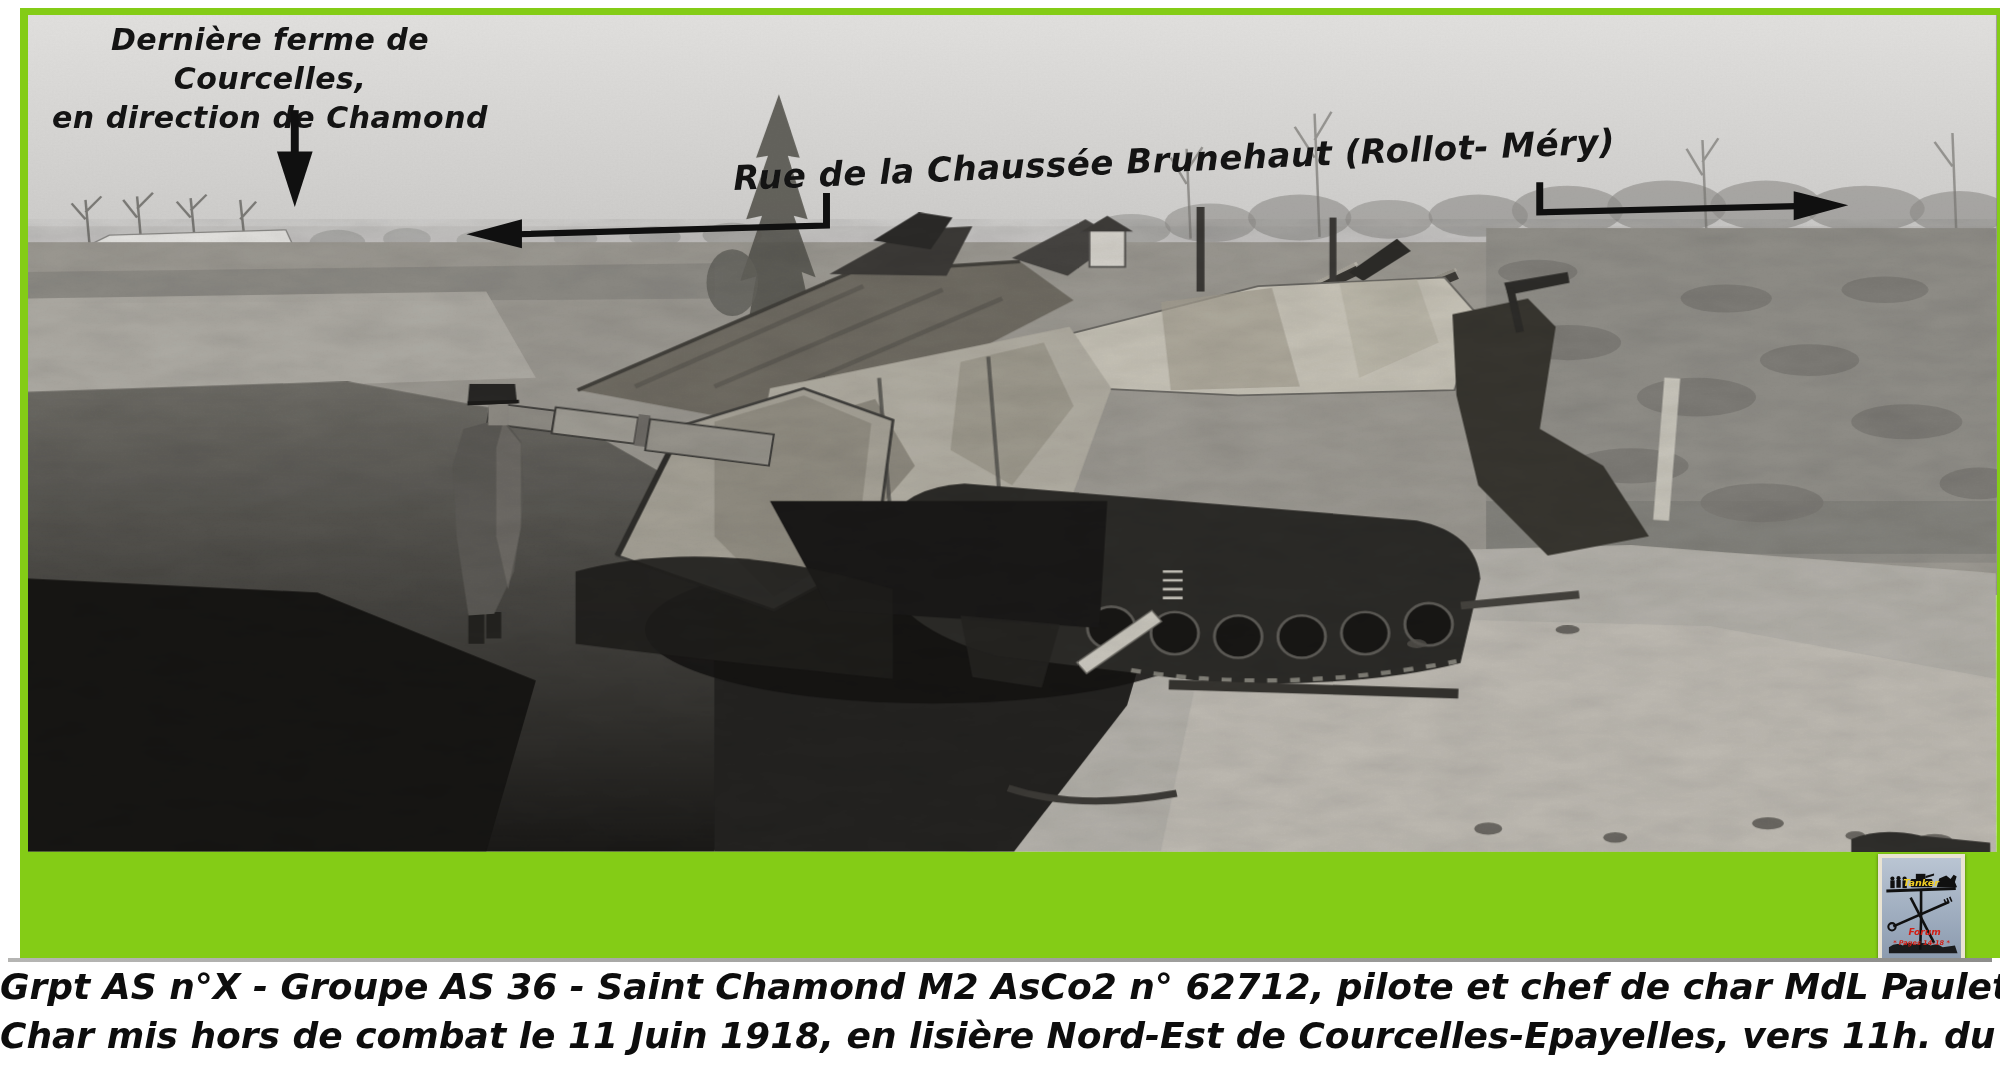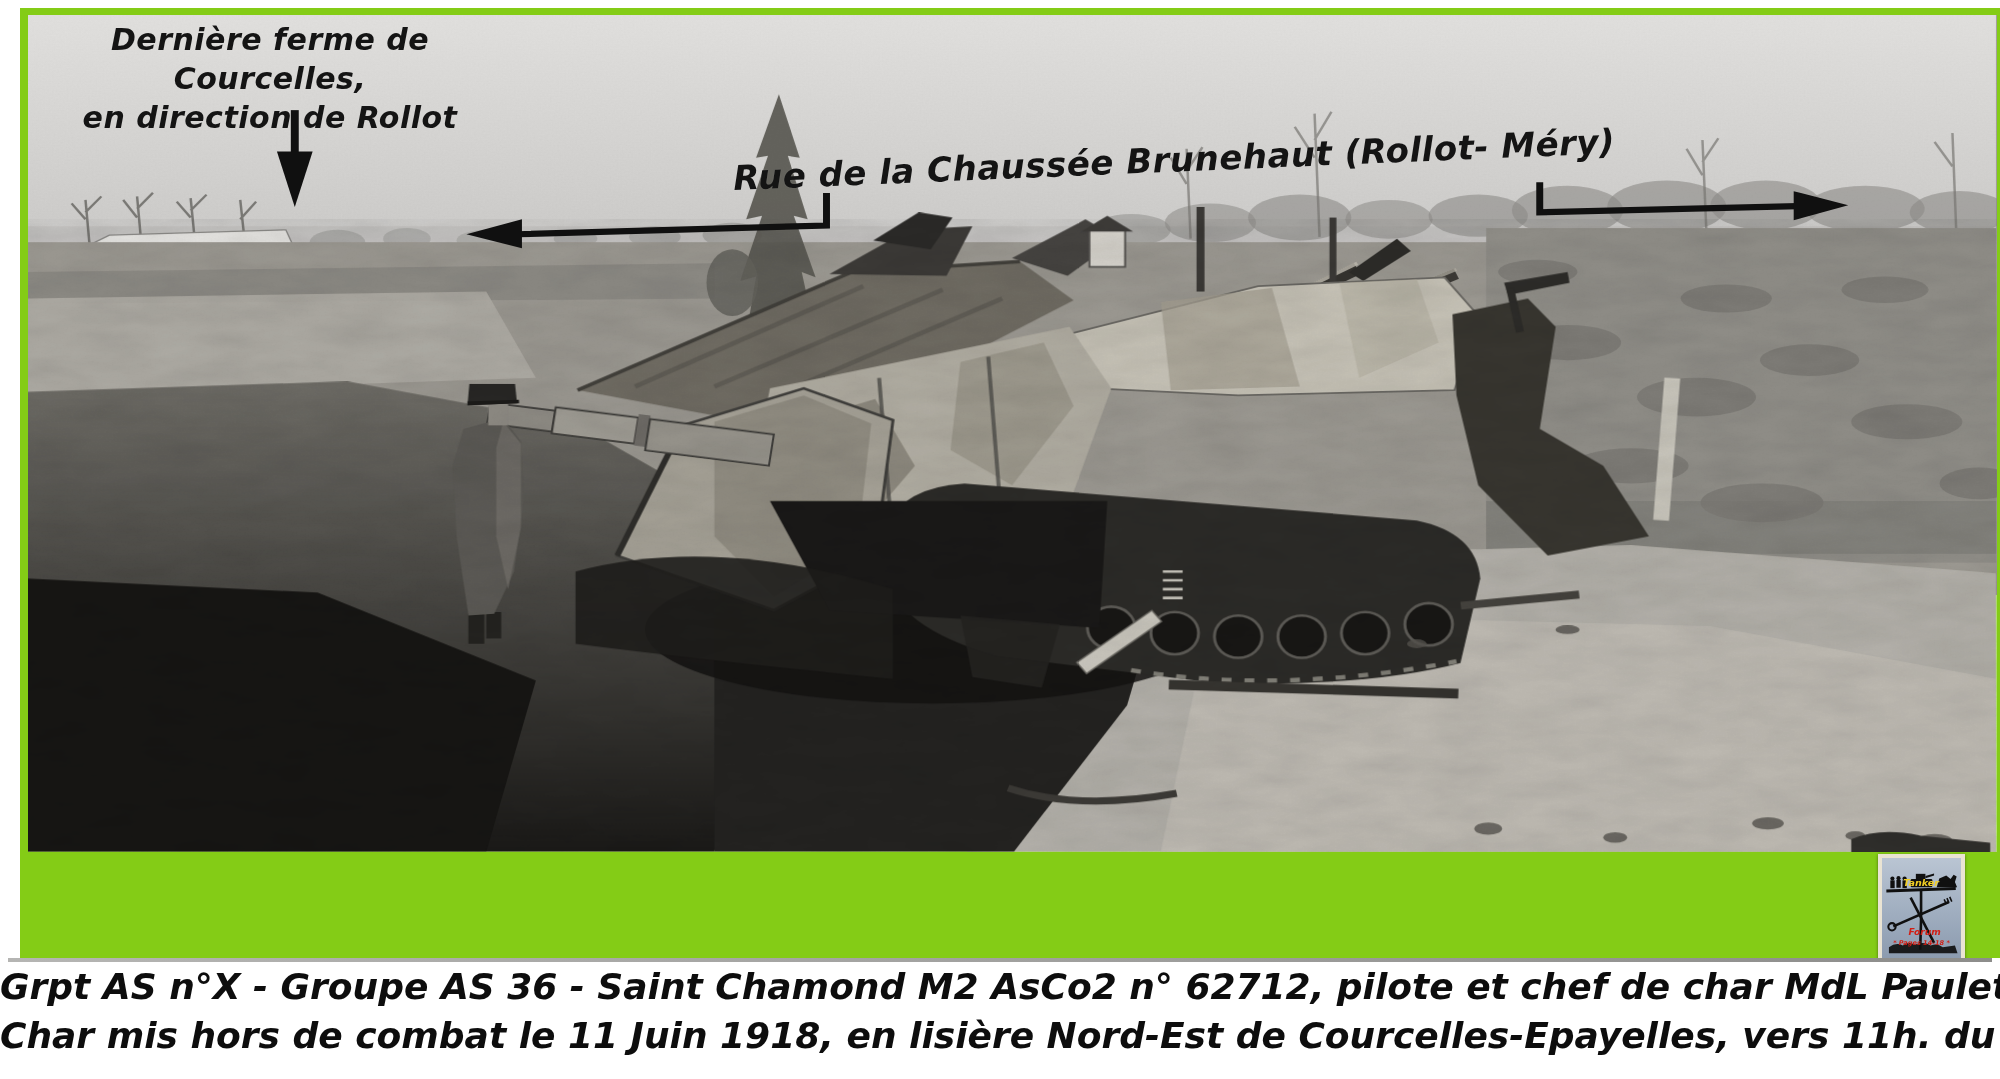--- a/index.html
+++ b/index.html
@@ -248,21 +248,21 @@
           <path d="M1846,944 q30,-14 70,-4 l70,8 v12 h-140 Z" fill="#2f2e2b"></path>
         </g>
 
         <rect x="8" y="240" width="1984" height="718" filter="url(#mottle)" opacity=".35" style="mix-blend-mode:multiply"></rect>
         <rect x="8" y="8" width="1984" height="950" filter="url(#grain)" opacity=".13" style="mix-blend-mode:multiply"></rect>
       </g>
     </svg>
 
     <div class="ann ann-farm">
       <div>Dernière ferme de Courcelles,</div>
-      <div>en direction de Rollot</div>
+      <div>en direction de Chamond</div>
     </div>
 
     <div class="ann ann-road">Rue de la Chaussée Brunehaut (Rollot- Méry)</div>
 
     <svg class="arrows" viewBox="0 0 2000 1079" preserveAspectRatio="none">
       <g fill="#101010" stroke="#101010">
         <path d="M277,116 L277,170" stroke-width="8" fill="none"></path>
         <polygon points="259,163 295,163 277,226" stroke="none"></polygon>
       </g>
       <g fill="#101010" stroke="#101010">

